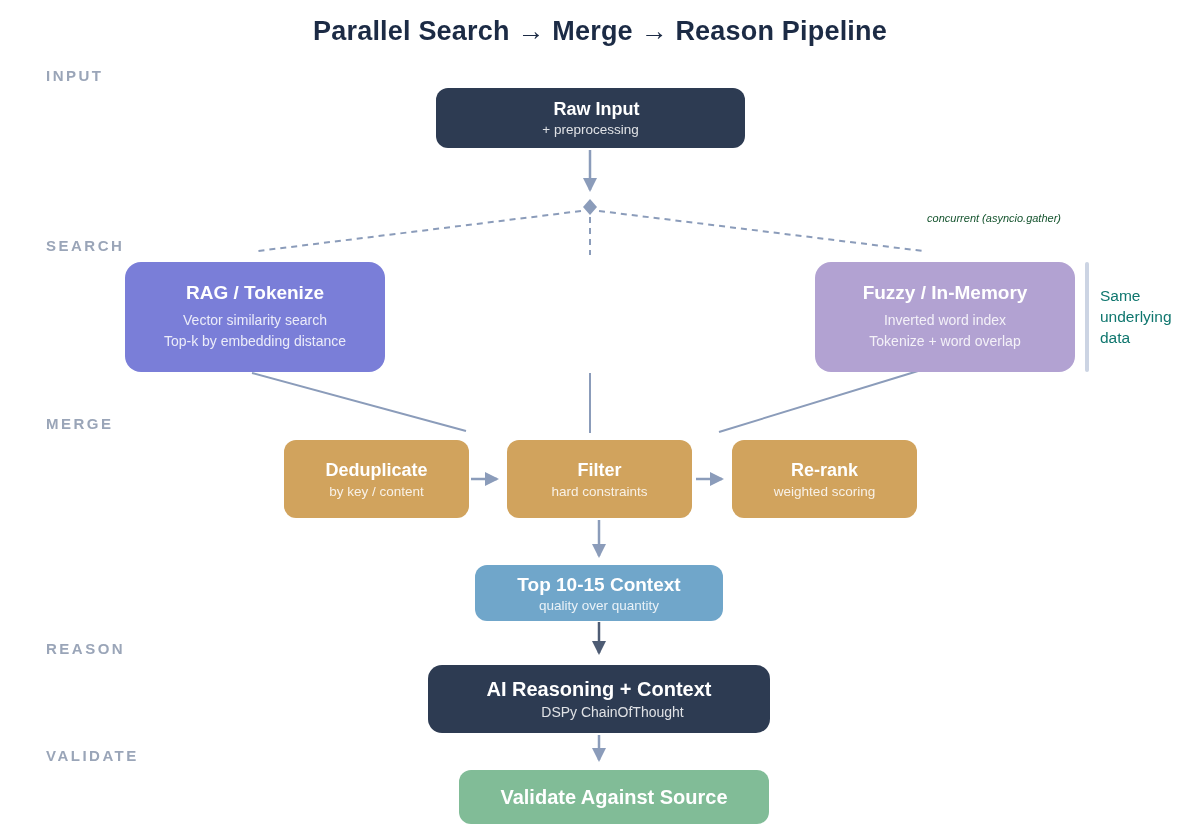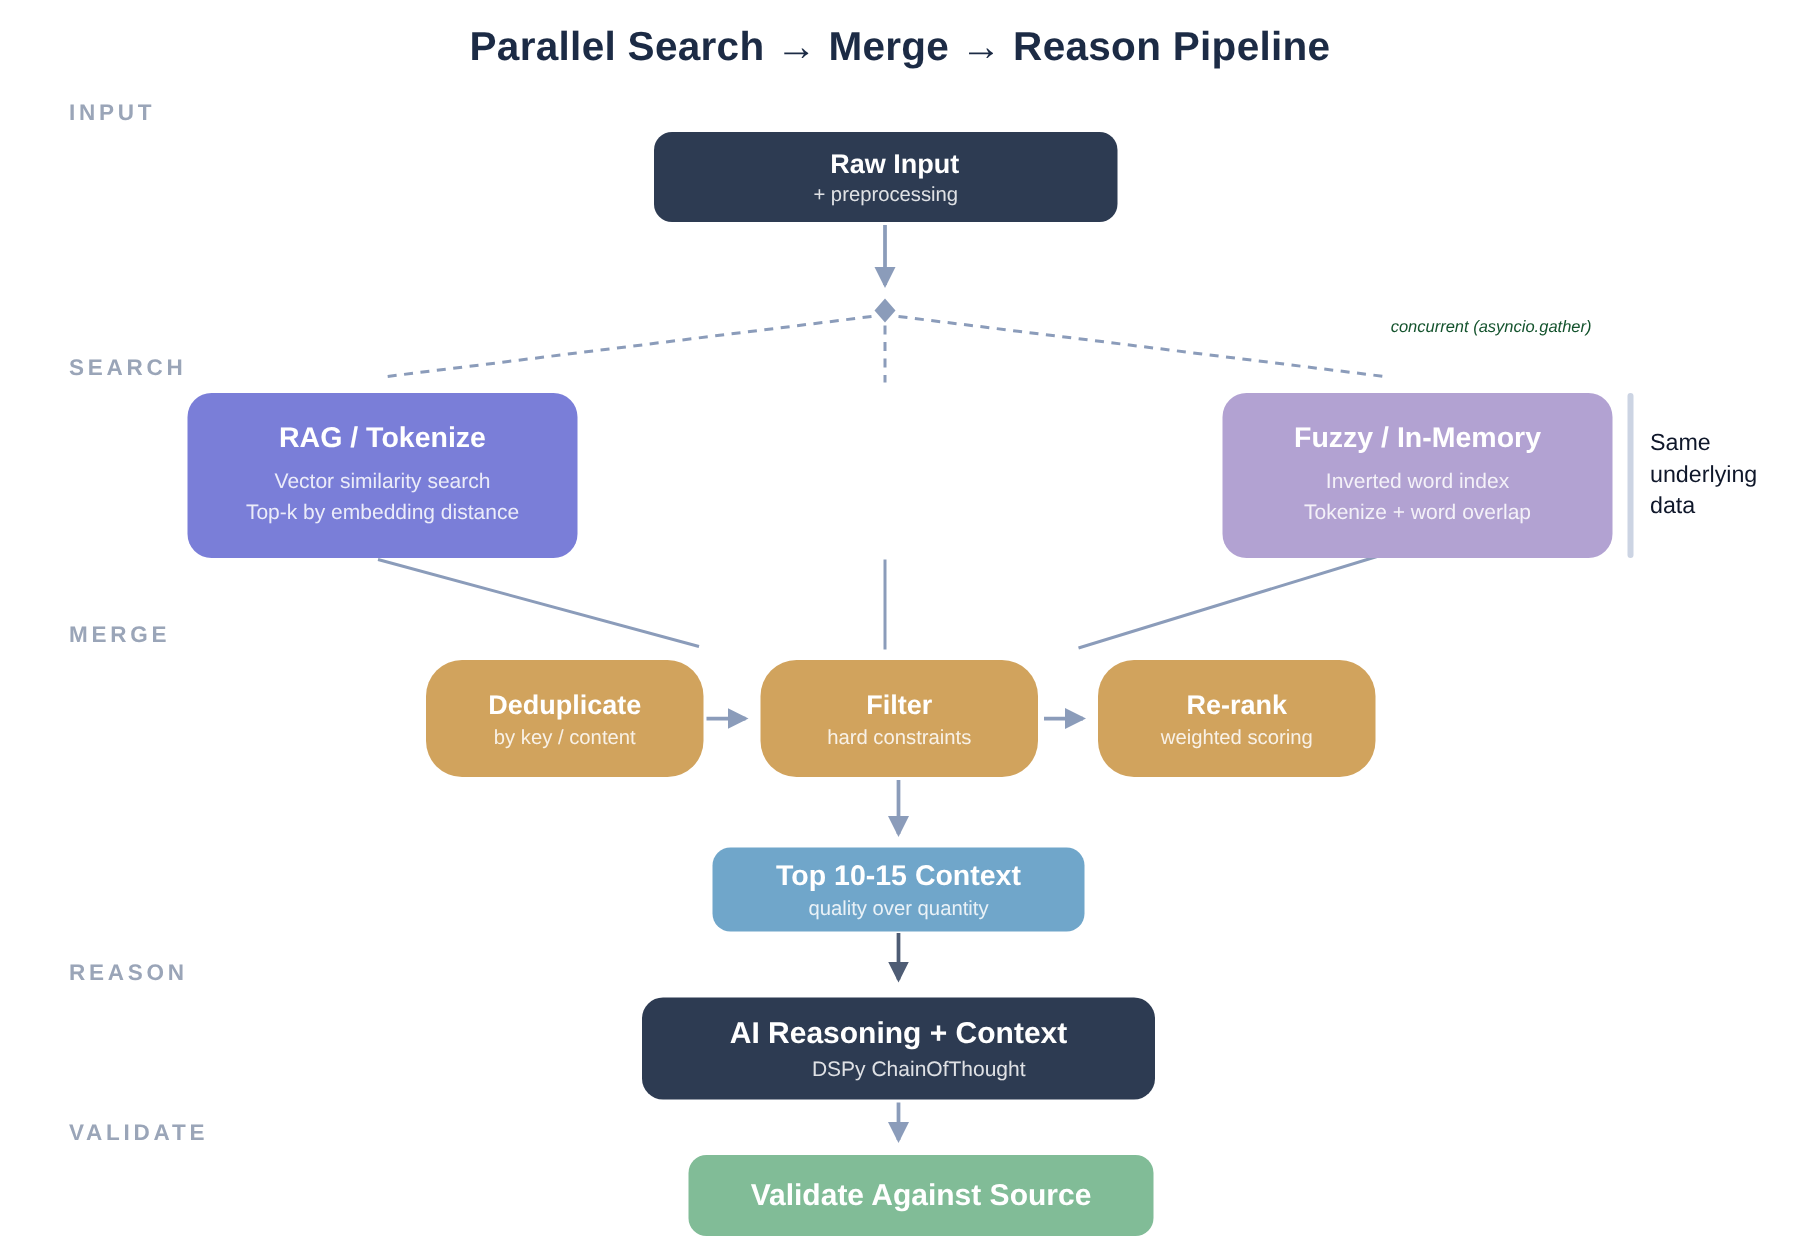--- a/index.html
+++ b/index.html
@@ -24,42 +24,42 @@
   .node .s{color:rgba(255,255,255,.85);}
   .n-raw{left:436px;top:88px;width:309px;height:60px;border-radius:12px;background:var(--dark-node);}
   .n-raw .t{font-size:18px;margin-bottom:2px;padding-left:12px;}
   .n-raw .s{font-size:13.5px;}
   .n-search{top:262px;width:260px;height:110px;border-radius:16px;}
   .n-rag{left:125px;background:var(--rag-node);}
   .n-structured{left:460px;background:var(--structured-node);}
   .n-fuzzy{left:795px;background:var(--fuzzy-node);margin-left:20px;}
   .n-search .t{font-size:19px;margin-bottom:6px;}
   .n-search .s{font-size:14px;line-height:1.5;}
-  .n-merge{top:440px;width:185px;height:78px;border-radius:24px;background:var(--merge-node);}
+  .n-merge{top:440px;width:185px;height:78px;border-radius:12px;background:var(--merge-node);}
   .n-dedup{left:284px;}
   .n-filter{left:507px;}
   .n-rerank{left:732px;}
   .n-merge .t{font-size:18px;margin-bottom:3px;}
   .n-merge .s{font-size:13.5px;}
   .n-top{left:475px;top:565px;width:248px;height:56px;border-radius:12px;background:var(--context-node);}
   .n-top .t{font-size:19px;margin-bottom:2px;}
   .n-top .s{font-size:13.5px;}
   .n-reason{left:428px;top:665px;width:342px;height:68px;border-radius:14px;background:var(--dark-node);}
   .n-reason .t{font-size:20px;margin-bottom:3px;}
   .n-reason .s{font-size:14px;padding-left:27px;}
   .n-validate{left:426px;top:770px;width:310px;height:54px;border-radius:12px;background:var(--validate-node);margin-left:33px;}
   .n-validate .t{font-size:20px;}
   .ann-concurrent{
     position:absolute;left:851px;top:212px;width:210px;text-align:right;
     font-size:11px;font-style:italic;color:#14532d;
   }
   .side-bar{position:absolute;left:1085px;top:262px;width:4px;height:110px;border-radius:2px;background:#ccd4e3;}
   .ann-same-data{
     position:absolute;left:1100px;top:285px;width:84px;
-    font-size:15.5px;line-height:21px;color:#0f172a;
+    font-size:15.5px;line-height:21px;color:#0f766e;
   }
   line,polyline{fill:none;}
 </style>
 </head>
 <body>
 
 <div id="stage">
 
   <svg id="connector-layer" width="1200" height="837" viewBox="0 0 1200 837">
     <defs>

